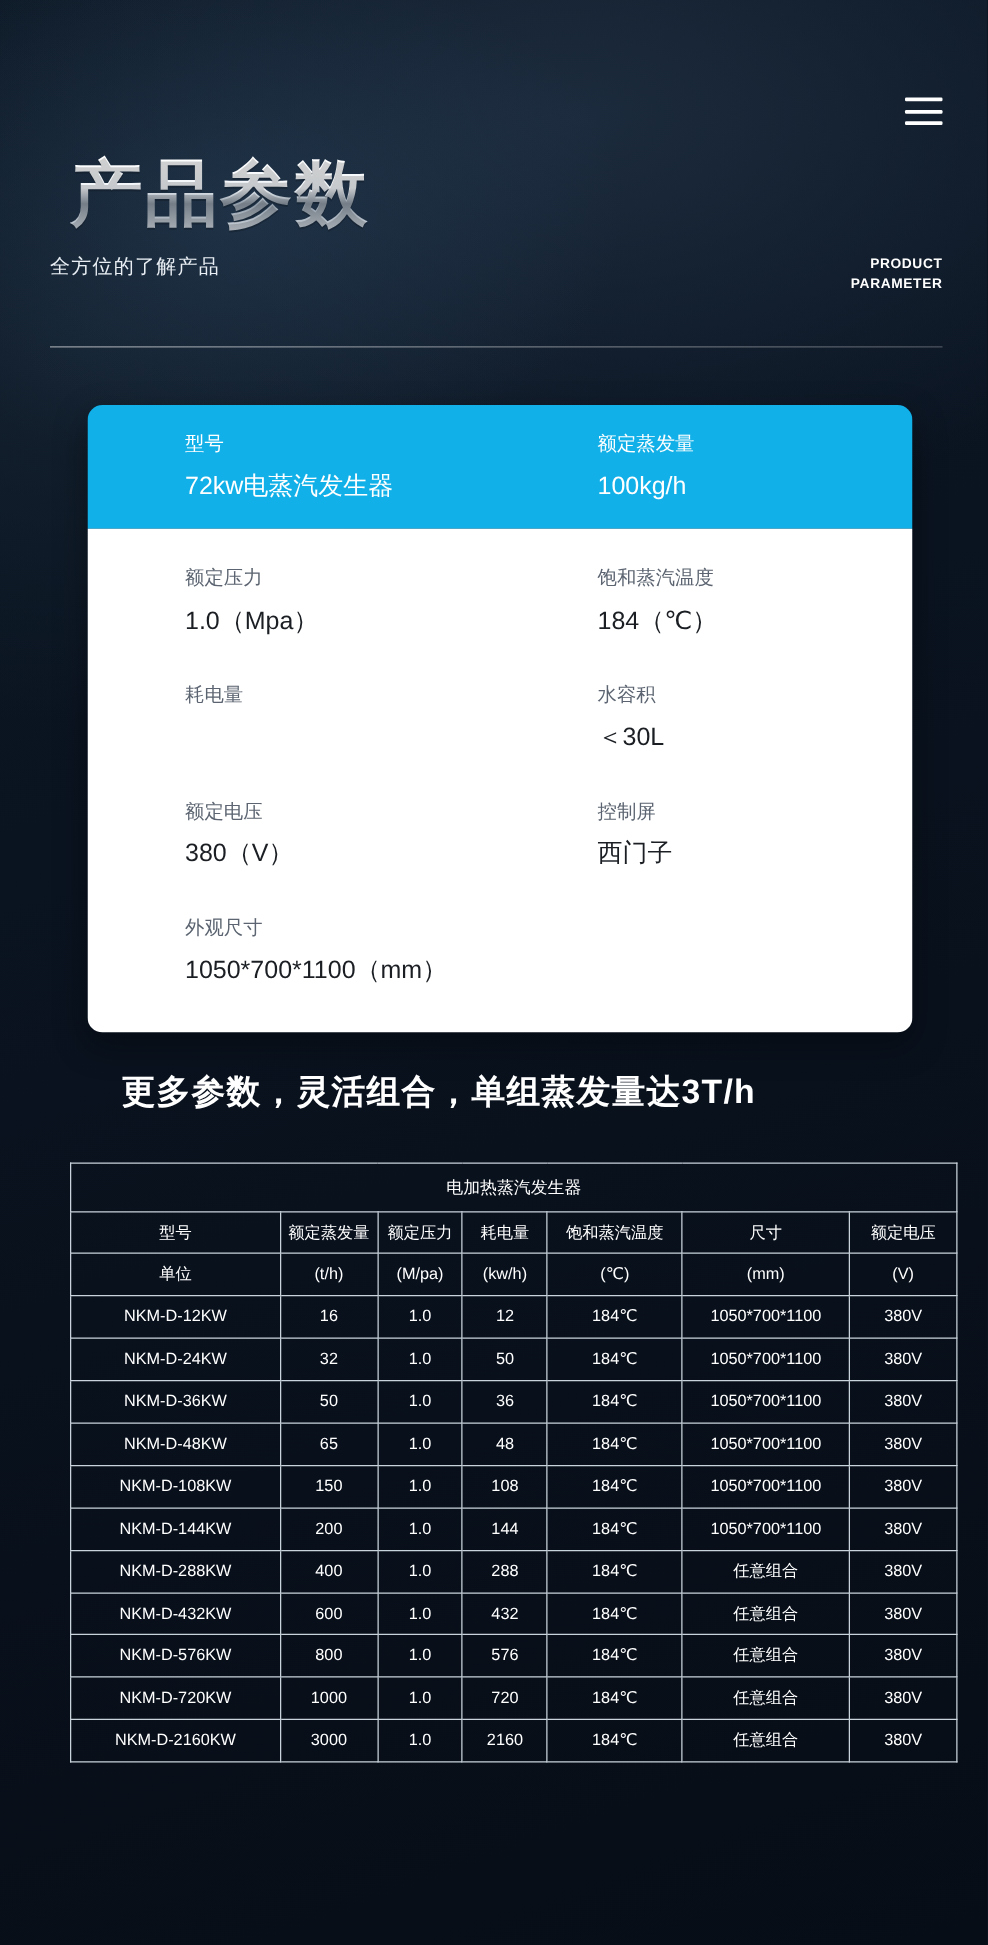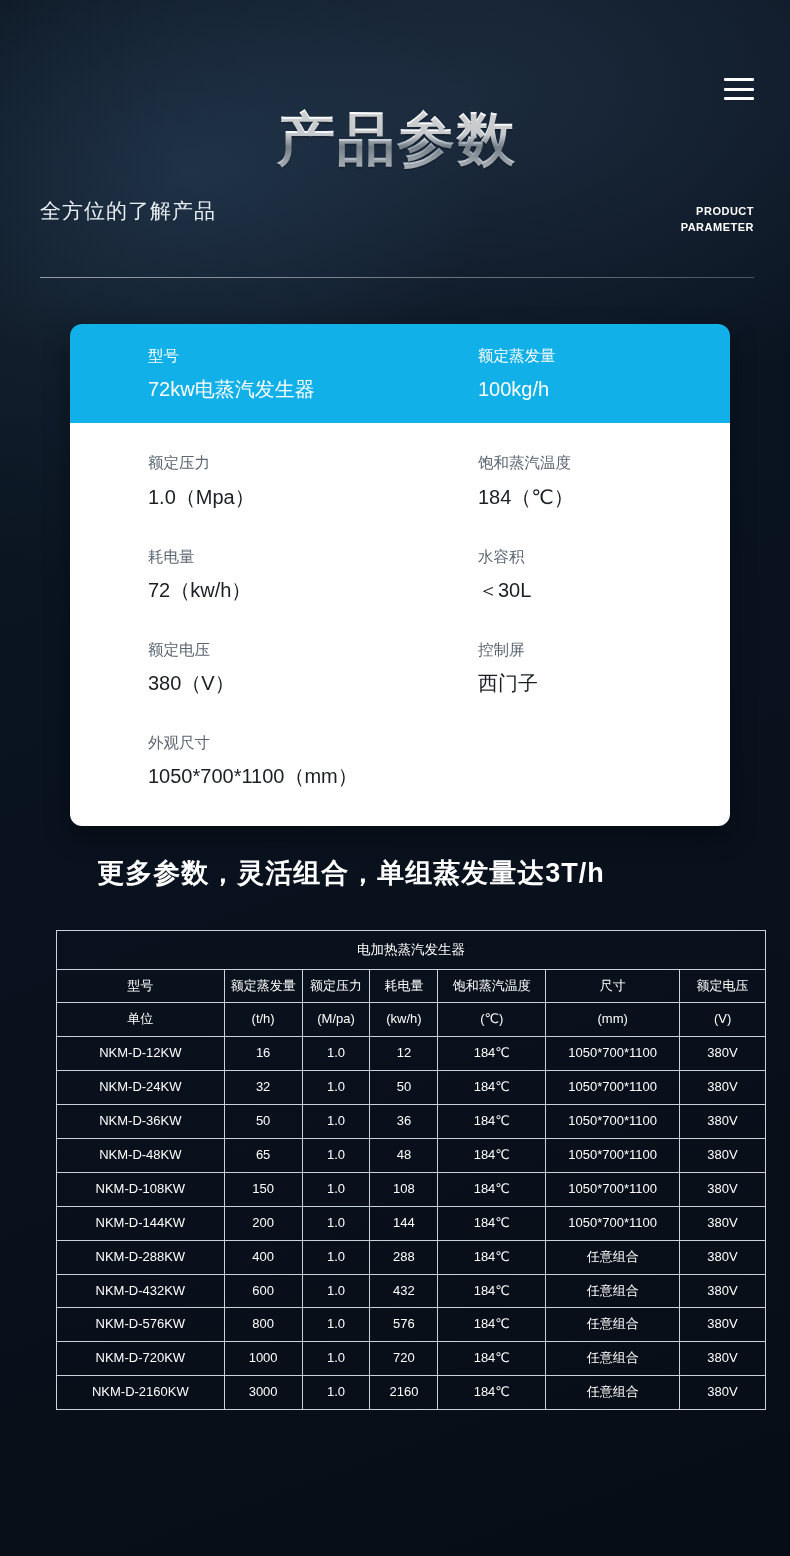--- a/index.html
+++ b/index.html
@@ -65,28 +65,27 @@
     font-size: 58px;
     font-weight: bold;
     letter-spacing: 2px;
     line-height: 1.08;
     background: linear-gradient(180deg, #ffffff 0%, #f2f6fa 42%, #8e9aa6 62%, #d8dee5 100%);
     -webkit-background-clip: text;
     background-clip: text;
     color: transparent;
     -webkit-text-fill-color: transparent;
     text-shadow: 0 2px 0 rgba(0,0,0,0.18);
-    margin: 0;
-    text-align: center;
+    margin: 16px;
   }
   .subtitle-cn {
-    font-size: 21px;
+    font-size: 16px;
     color: #e8eef3;
     letter-spacing: 1px;
-    margin-top: 26px;
+    margin-top: 16px;
   }
   .header-en {
     position: absolute;
     right: 0;
     top: 96px;
     text-align: right;
     font-size: 11px;
     font-weight: bold;
     line-height: 1.45;
     color: #ffffff;
@@ -232,21 +231,20 @@
         </div>
         <div class="spec-cell">
           <div class="spec-label">饱和蒸汽温度</div>
           <div class="spec-value">184（℃）</div>
         </div>
       </div>
 
       <div class="spec-row">
         <div class="spec-cell">
           <div class="spec-label">耗电量</div>
-          <div class="spec-value">72（kw/h）</div>
         </div>
         <div class="spec-cell">
           <div class="spec-label">水容积</div>
           <div class="spec-value">＜30L</div>
         </div>
       </div>
 
       <div class="spec-row">
         <div class="spec-cell">
           <div class="spec-label">额定电压</div>

